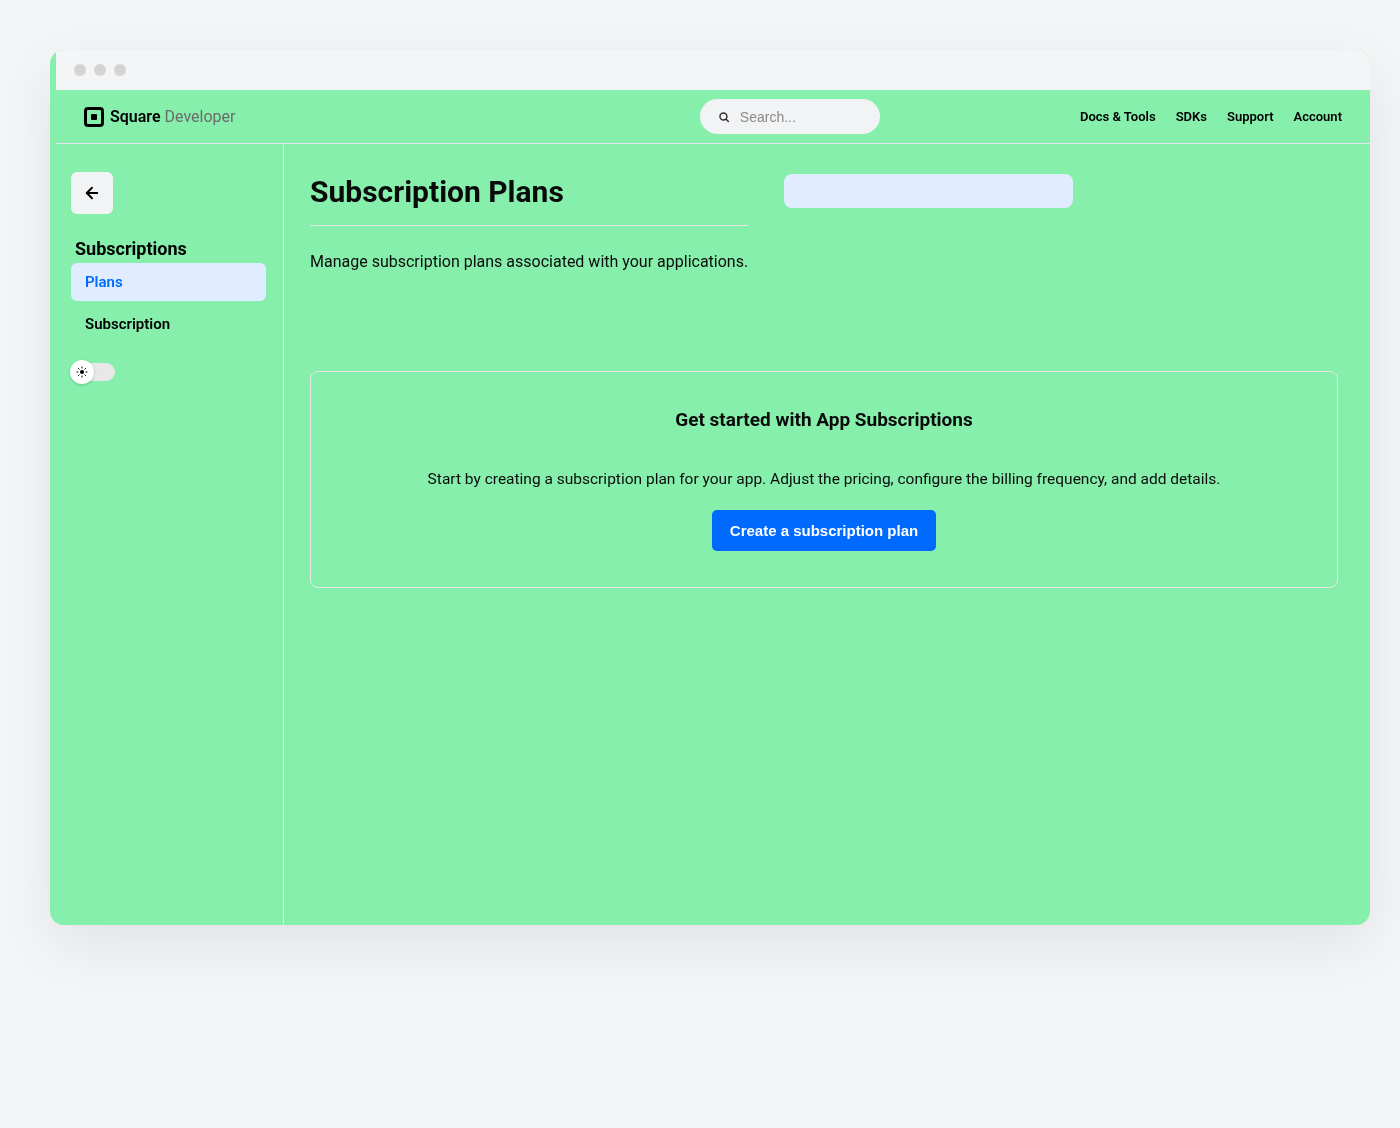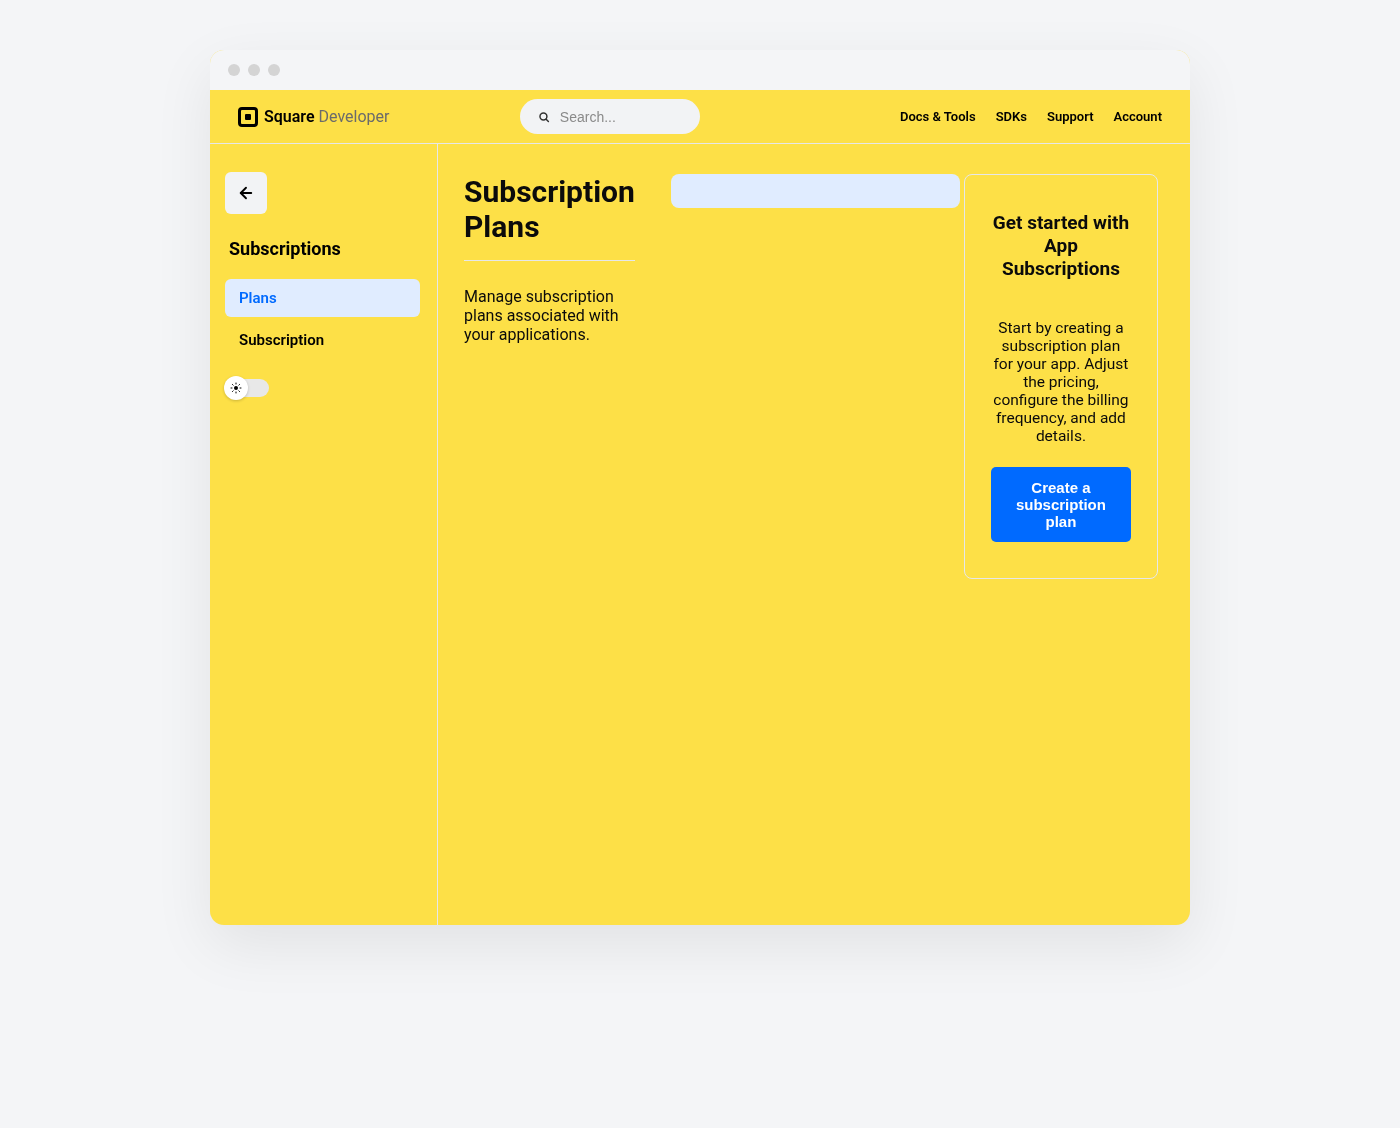--- a/index.html
+++ b/index.html
@@ -8,27 +8,28 @@
       box-sizing: border-box;
     }
     body {
       font-family: -apple-system, BlinkMacSystemFont, "Segoe UI", Roboto, Helvetica, Arial, sans-serif;
       background: #f4f5f7;
       width: 1400px;
       height: 1128px;
       padding: 50px;
     }
     .window {
-      width: 980px;
+      width: 1320px;
       height: 875px;
-      background: #fde047;
+      background: #86efac;
       border-radius: 14px;
       box-shadow: 0 20px 60px rgba(0,0,0,0.08);
       overflow: hidden;
       margin: 0 auto;
+      padding-left: 6px;
     }
     .chrome-bar {
       height: 40px;
       display: flex;
       align-items: center;
       padding: 0 18px;
       gap: 8px;
       border-bottom: 1px solid #f4f5f7;
       background: #f4f5f7;
     }
@@ -131,21 +132,21 @@
       display: flex;
       align-items: center;
       justify-content: center;
       cursor: pointer;
       margin-bottom: 24px;
     }
     .sidebar-title {
       font-size: 18px;
       font-weight: 700;
       color: #000;
-      margin-bottom: 20px;
+      margin-bottom: 4px;
       padding-left: 4px;
     }
     .sidebar-item {
       display: block;
       padding: 10px 14px;
       border-radius: 6px;
       font-size: 15px;
       font-weight: 600;
       margin-bottom: 4px;
       cursor: pointer;
@@ -335,21 +336,21 @@
                 <line x1="2" y1="12" x2="4" y2="12"></line>
                 <line x1="20" y1="12" x2="22" y2="12"></line>
                 <line x1="4.93" y1="19.07" x2="6.34" y2="17.66"></line>
                 <line x1="17.66" y1="6.34" x2="19.07" y2="4.93"></line>
               </g>
             </svg>
         </div>
       </div>
     </aside>
 
-    <main class="main" style="flex-direction:row;gap:4px;">
+    <main class="main" style="flex-direction:column;gap:4px;">
       <div class="main-row-top">
         <div class="main-left">
           <h1 class="page-title">Subscription Plans</h1>
           <hr class="title-divider">
           <p class="page-subtitle">Manage subscription plans associated with your applications.</p>
         </div>
 
         <aside class="info-panel">
         </aside>
       </div>

